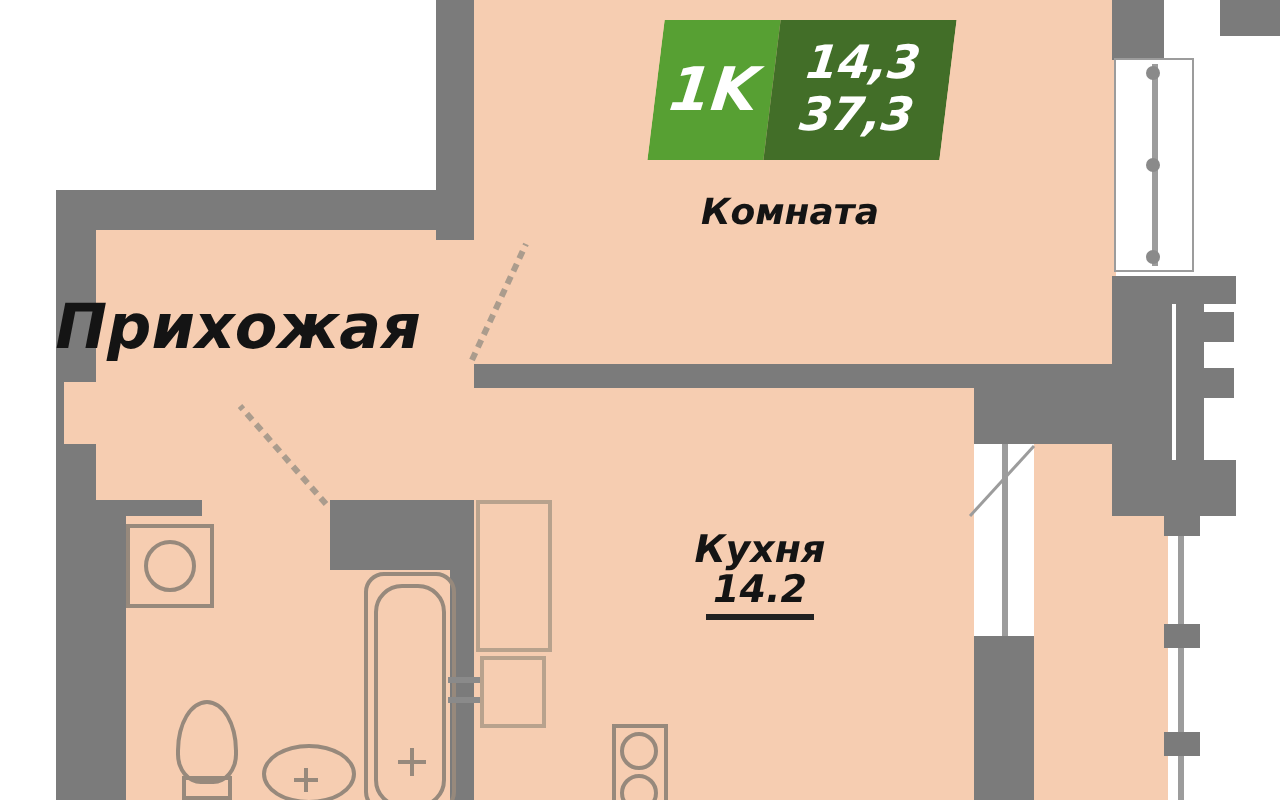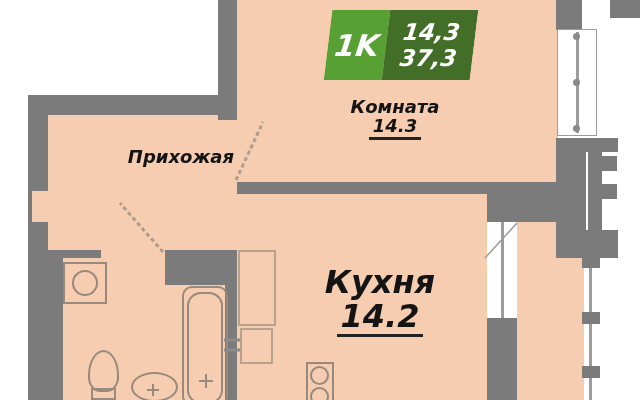--- a/index.html
+++ b/index.html
@@ -96,26 +96,25 @@
     <line x1="199" y1="381" x2="213" y2="381" stroke="#97897c" stroke-width="2"></line>
     <line x1="206" y1="374" x2="206" y2="388" stroke="#97897c" stroke-width="2"></line>
     <line x1="147" y1="390" x2="159" y2="390" stroke="#97897c" stroke-width="2"></line>
     <line x1="153" y1="384" x2="153" y2="396" stroke="#97897c" stroke-width="2"></line>
     <line x1="224" y1="340" x2="240" y2="340" stroke="#8a8a8a" stroke-width="3"></line>
     <line x1="224" y1="350" x2="240" y2="350" stroke="#8a8a8a" stroke-width="3"></line>
   </svg>
 
   <div class="abs lbl" style="left:290px;top:98px;width:210px;font-size:18px;">
     <span>Комната</span><br>
-    <span class="area">14.3</span>
   </div>
-  <div class="abs lbl" style="left:44px;top:148px;width:190px;font-size:18px;text-align:right;">
+  <div class="abs lbl" style="left:24px;top:148px;width:190px;font-size:31px;">
     <span>Прихожая</span><br>
   </div>
-  <div class="abs lbl" style="left:300px;top:266px;width:160px;font-size:32px;">
+  <div class="abs lbl" style="left:300px;top:266px;width:160px;font-size:19px;">
     <span>Кухня</span><br>
     <span class="area">14.2</span>
   </div>
   <div class="abs lbl" style="left:454px;top:275px;width:140px;font-size:23px;">
     <br>
   </div>
 
   <div id="badge" class="abs" style="left:328px;top:10px;width:146px;height:70px;">
     <div class="bcell b-left">1K</div>
     <div class="bcell b-right">

